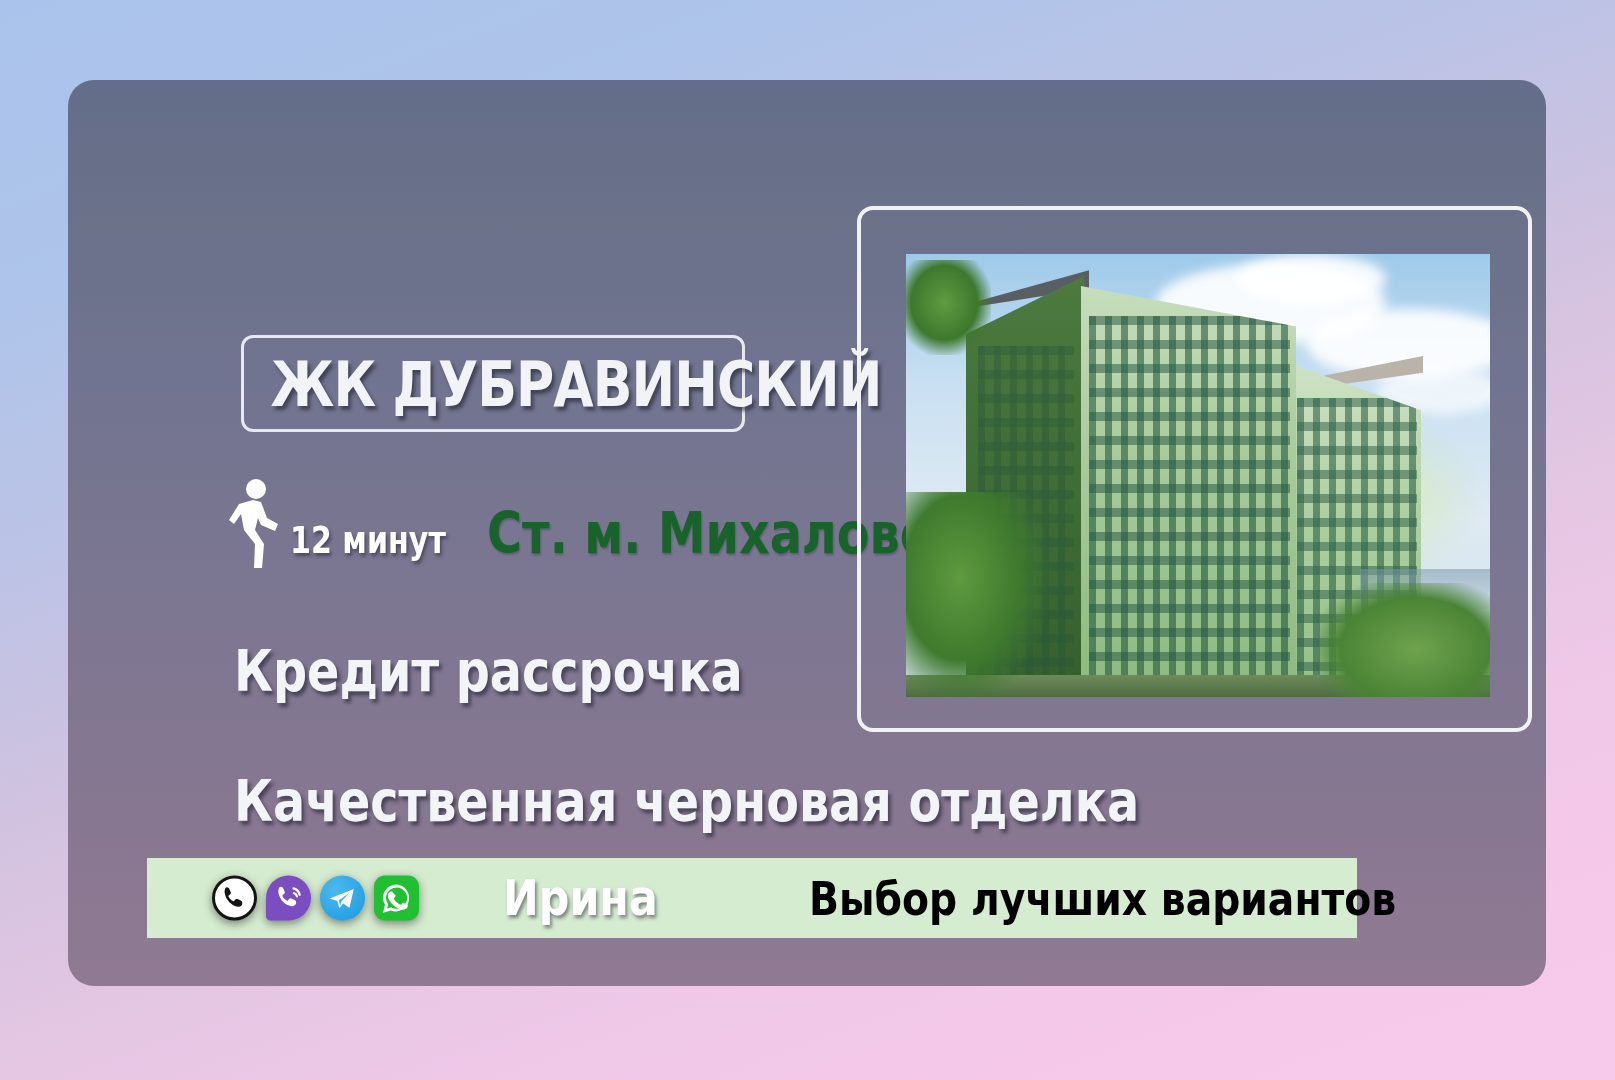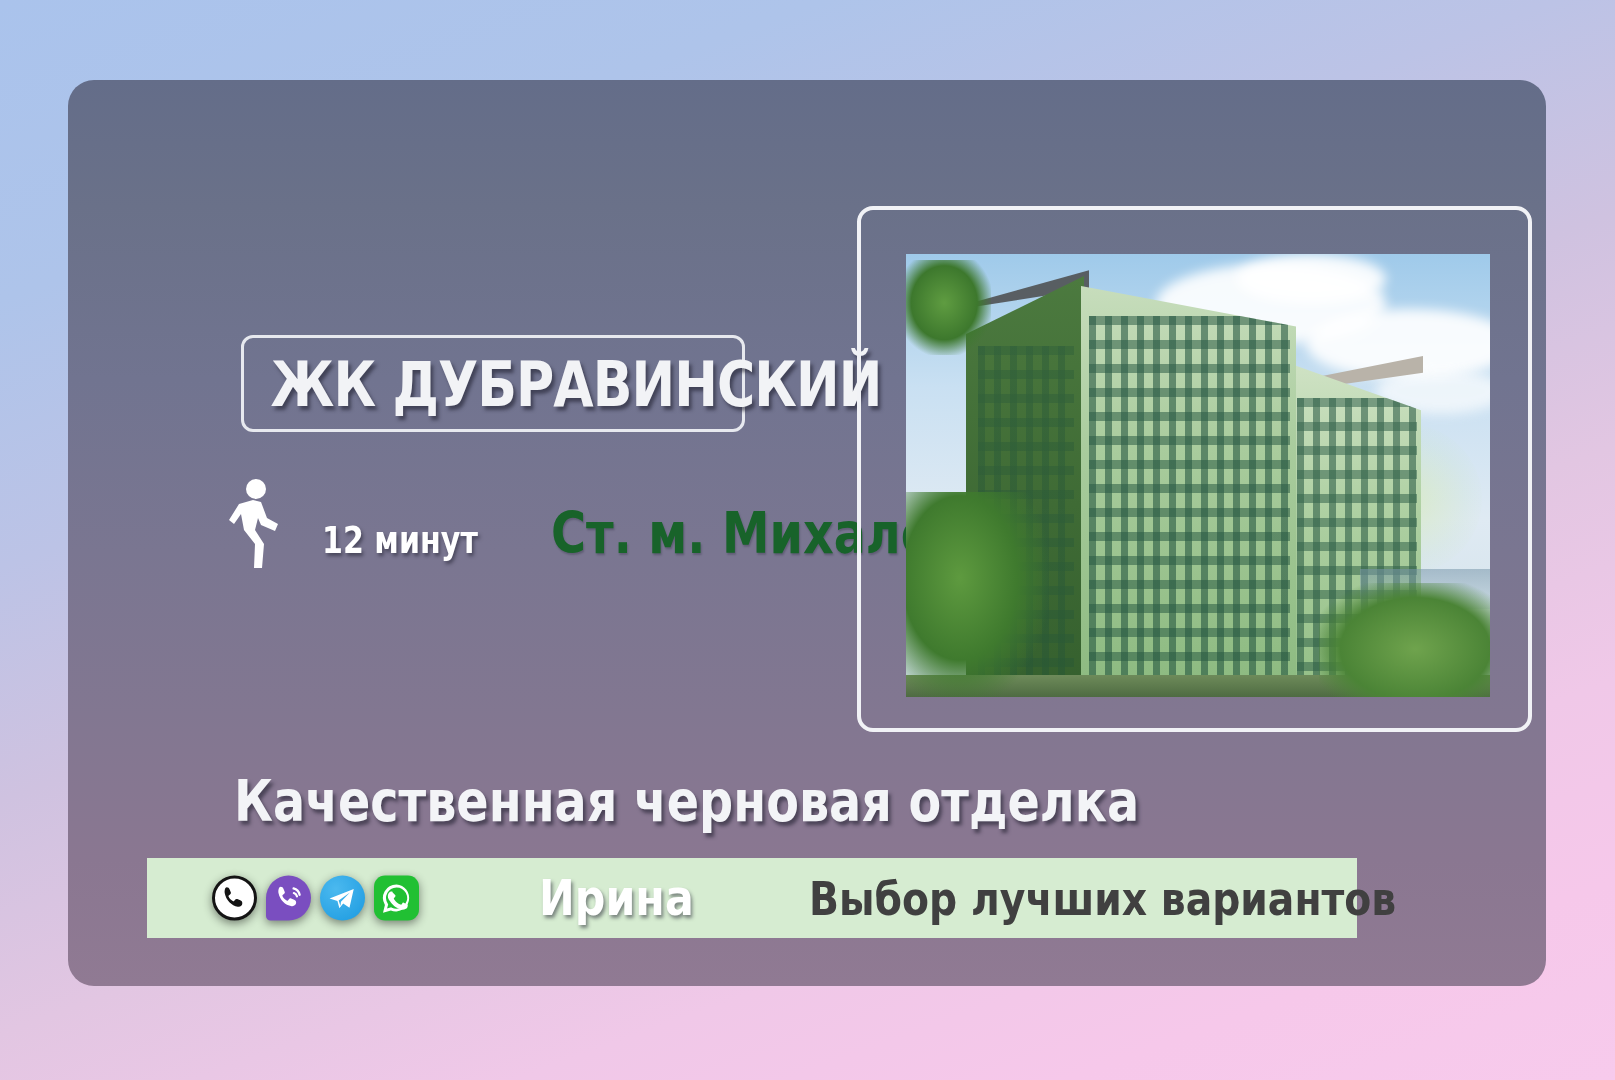--- a/index.html
+++ b/index.html
@@ -79,21 +79,20 @@
   #title-text > span { display:inline-block; transform: scaleX(0.92); }
 
   
   #metro-row {
     position: absolute;
     left: 160px;
     top: 395px;
     height: 95px;
     display: flex;
     align-items: flex-end;
-    gap: 32px;
   }
   #walking-icon {
     width: 56px;
     height: 92px;
     position: relative;
     margin-right: 6px;
   }
   #walk-minutes {
     font-family: "DejaVu Sans Condensed", "Liberation Sans Narrow", "Liberation Sans", sans-serif;
     font-weight: bold;
@@ -281,32 +280,31 @@
     position: absolute;
     left: 352px;
     top: 50%;
     transform: translateY(-50%);
     font-family: "DejaVu Sans Condensed", "Liberation Sans Narrow", "Liberation Sans", sans-serif;
     font-weight: bold;
     font-size: 50px;
     color: #ffffff;
     text-shadow: 2px 3px 4px rgba(30,30,45,0.5);
     white-space: nowrap;
-    margin-left: 36px;
   }
   #manager-name > span { display:inline-block; transform: scaleX(0.95); }
   #tagline {
     position: absolute;
     left: 640px;
     top: 50%;
     transform: translateY(-50%);
     font-family: "DejaVu Sans Condensed", "Liberation Sans Narrow", "Liberation Sans", sans-serif;
     font-weight: bold;
     font-size: 47px;
-    color: #404040;
+    color: #000000;
     white-space: nowrap;
   }
   #tagline > span { display:inline-block; transform: scaleX(0.93); }
 
   
   #watermark {
     position: absolute;
     right: 32px;
     bottom: 10px;
     font-family: "DejaVu Sans", "Liberation Sans", sans-serif;
@@ -333,20 +331,21 @@
       <div id="walking-icon">
         <svg viewBox="0 0 56 92" width="56" height="92" aria-hidden="true">
           <circle cx="28" cy="11" r="10" fill="#ffffff"></circle>
           <path d="M25 22 L33 24 L39 40 L50 46 L47 53 L33 47 L30 40 L27 52 L36 66 L34 90 L26 90 L27 66 L16 52 L13 36 L6 46 L1 42 L11 26 Z" fill="#ffffff"></path>
         </svg>
       </div>
       <div id="walk-minutes"><span>12 минут</span></div>
       <div id="metro-name"><span>Ст. м. Михалово</span></div>
     </div>
 
+    <div class="feature-line" id="feature-credit"><span>Кредит рассрочка</span></div>
     <div class="feature-line" id="feature-finish"><span>Качественная черновая отделка</span></div>
   </div>
 
   <div id="photo-frame">
     <div id="building-photo">
 
       <div class="cloud" style="left:250px;top:10px;width:230px;height:80px;"></div>
       <div class="cloud" style="left:400px;top:55px;width:210px;height:70px;"></div>
       <div class="cloud" style="left:330px;top:0px;width:150px;height:50px;"></div>
       <div class="cloud" style="left:470px;top:115px;width:130px;height:45px;opacity:.75;"></div>

